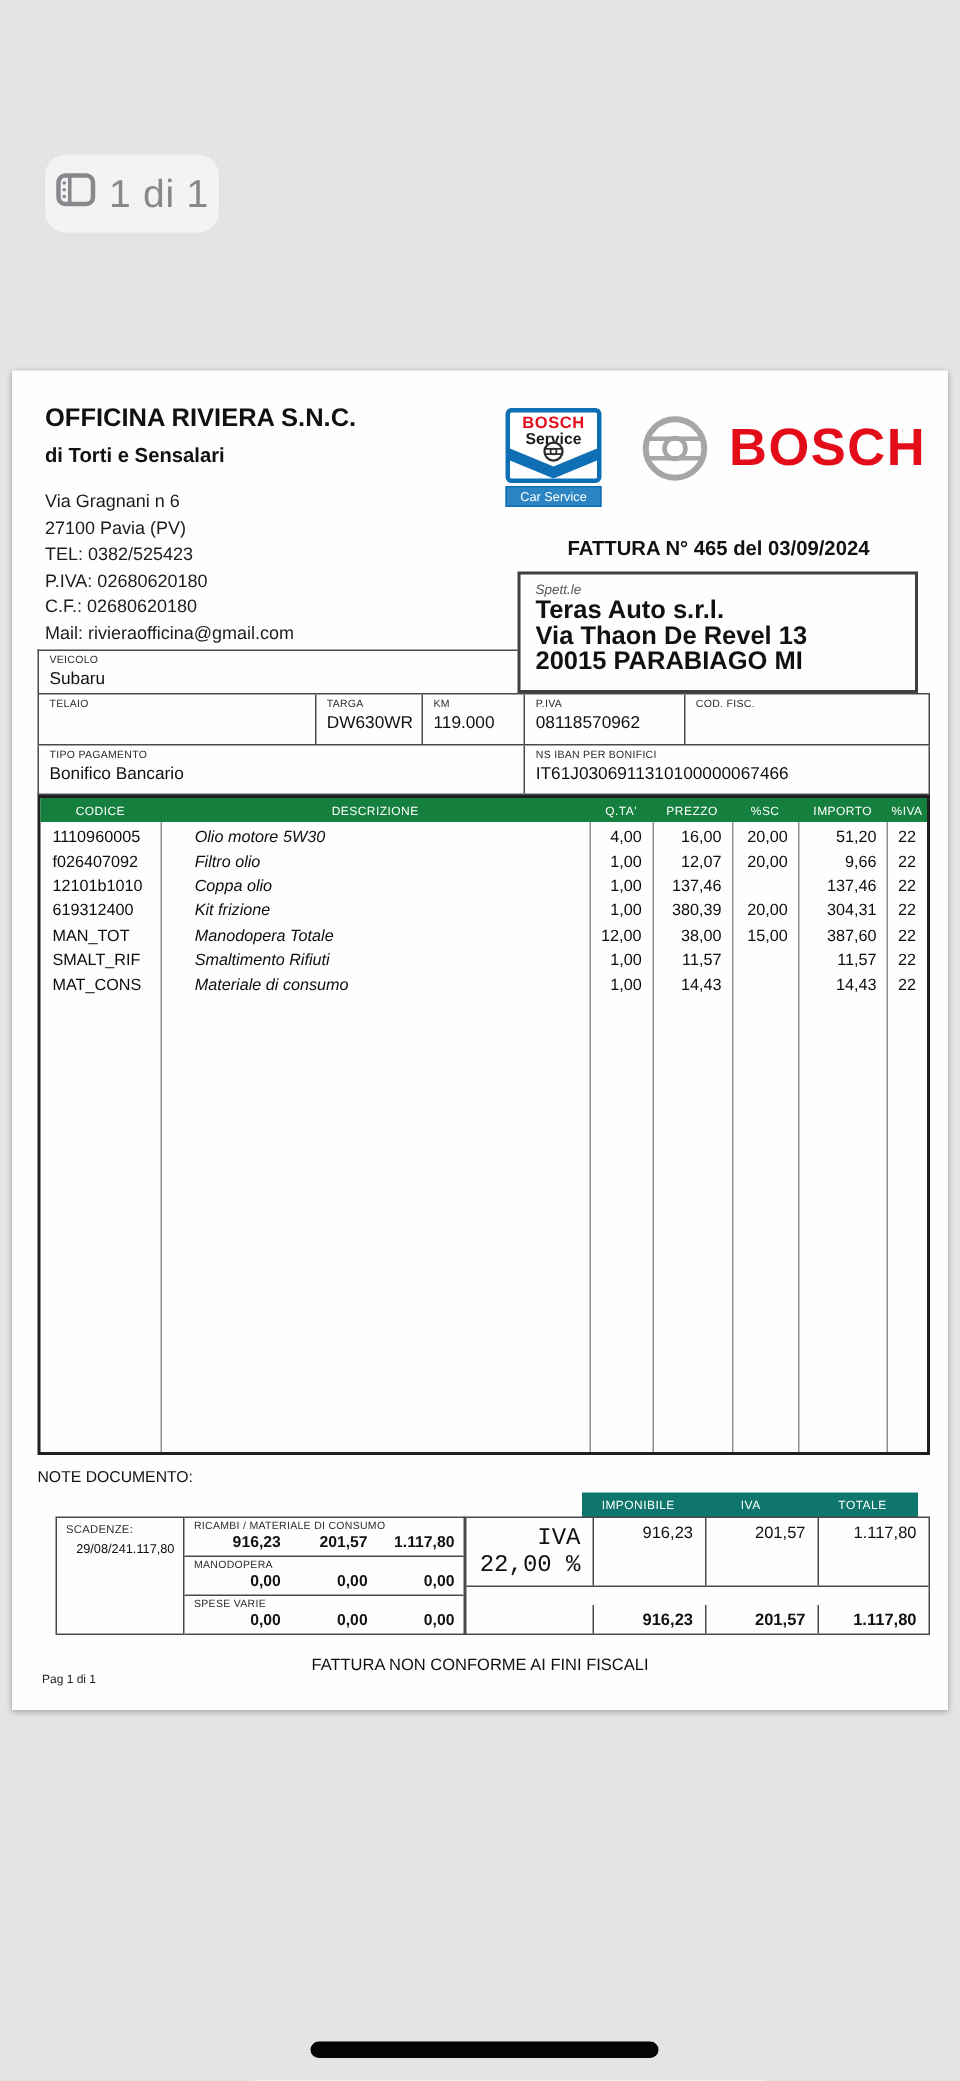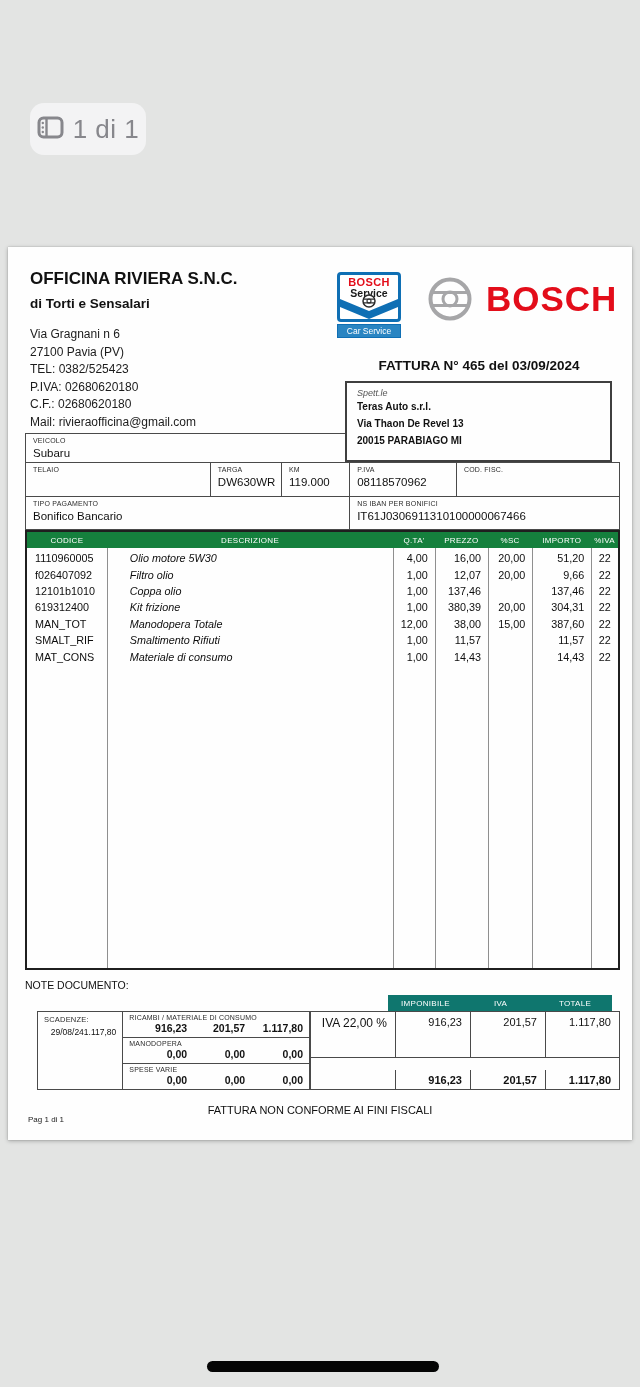--- a/index.html
+++ b/index.html
@@ -42,21 +42,21 @@
   .bs-main .b2{font-size:10.5px;font-weight:700;color:#1a1a1a;line-height:11px;}
   .bs-main svg{position:absolute;left:0;bottom:0;}
   .bs-car{margin-top:2px;height:14px;background:#2a85c2;border:1px solid #0f6fb4;color:#fff;font-size:8.5px;display:flex;align-items:center;justify-content:center;}
   
   .bosch-brand{left:420px;top:30px;display:flex;align-items:center;gap:14px;}
   .bosch-word{font-size:35px;font-weight:800;color:#e30d1a;letter-spacing:1px;line-height:44px;}
   
   .fattura-title{left:337px;top:111px;width:268px;text-align:center;font-size:13.5px;font-weight:700;}
   .client-box{left:337px;top:134px;width:267px;height:81px;border:2px solid #3f3f3f;padding:5px 10px;}
   .client-box .sal{font-size:9px;font-style:italic;color:#555;}
-  .client-box .ln{font-size:10px;font-weight:700;line-height:17px;}
+  .client-box .ln{font-size:17px;font-weight:700;line-height:17px;}
   .client-box .ln:first-of-type{margin-top:5px;}
   
   .lbl{font-size:7px;color:#2b2b2b;letter-spacing:.2px;}
   .val{font-size:11.5px;margin-top:3px;color:#101010;}
   .veicolo-row{left:17px;top:186px;width:320px;height:29px;border:1.5px solid #4a4a4a;border-bottom:none;border-right:none;padding:3px 7px;}
   .telaio-row{left:17px;top:215px;width:595px;height:35px;border:1.5px solid #4a4a4a;display:flex;}
   .tipo-row{left:17px;top:250px;width:595px;height:33px;border:1.5px solid #4a4a4a;border-top:none;display:flex;}
   .cell{padding:3px 7px;height:100%;}
   .cell + .cell{border-left:1px solid #4a4a4a;}
   .w31{width:31%;} .w12{width:12%;} .w115{width:11.5%;} .w18{width:18%;} .w275{width:27.5%;}
@@ -84,21 +84,21 @@
   .rb-box{width:191px;border:1.5px solid #4a4a4a;border-left:none;display:flex;flex-direction:column;}
   .rb-sec{flex:1;padding:2px 6px 1px 6px;}
   .rb-sec + .rb-sec{border-top:1px solid #4a4a4a;}
   .rb-vals{display:flex;margin-top:1px;}
   .rb-vals div{flex:1;text-align:right;font-size:10.5px;font-weight:700;}
   .iva-table{flex:1;border:1.5px solid #4a4a4a;border-left:1.5px solid #4a4a4a;display:flex;flex-direction:column;}
   .iva-r1{height:45px;display:flex;}
   .iva-r2{flex:1;border-top:1px solid #4a4a4a;display:flex;align-items:flex-end;}
   .ivc{height:100%;padding:4px 8px 3px 4px;text-align:right;font-size:11px;}
   .iva-r2 .ivc{height:auto;}
-  .ivl{width:84px;font-size:12px;}
+  .ivl{width:84px;font-size:16px;font-family:Liberation Mono, monospace;}
   .iv1{width:75px;border-left:1px solid #4a4a4a;}
   .iv2{width:75px;border-left:1px solid #4a4a4a;}
   .iv3{width:74px;border-left:1px solid #4a4a4a;}
   .bold{font-weight:700;}
   .footer-note{left:0;top:857px;width:100%;text-align:center;font-size:11px;color:#101010;}
   .page-footer{left:20px;top:868px;font-size:8px;color:#222;}
 </style>
 </head>
 <body>
 

